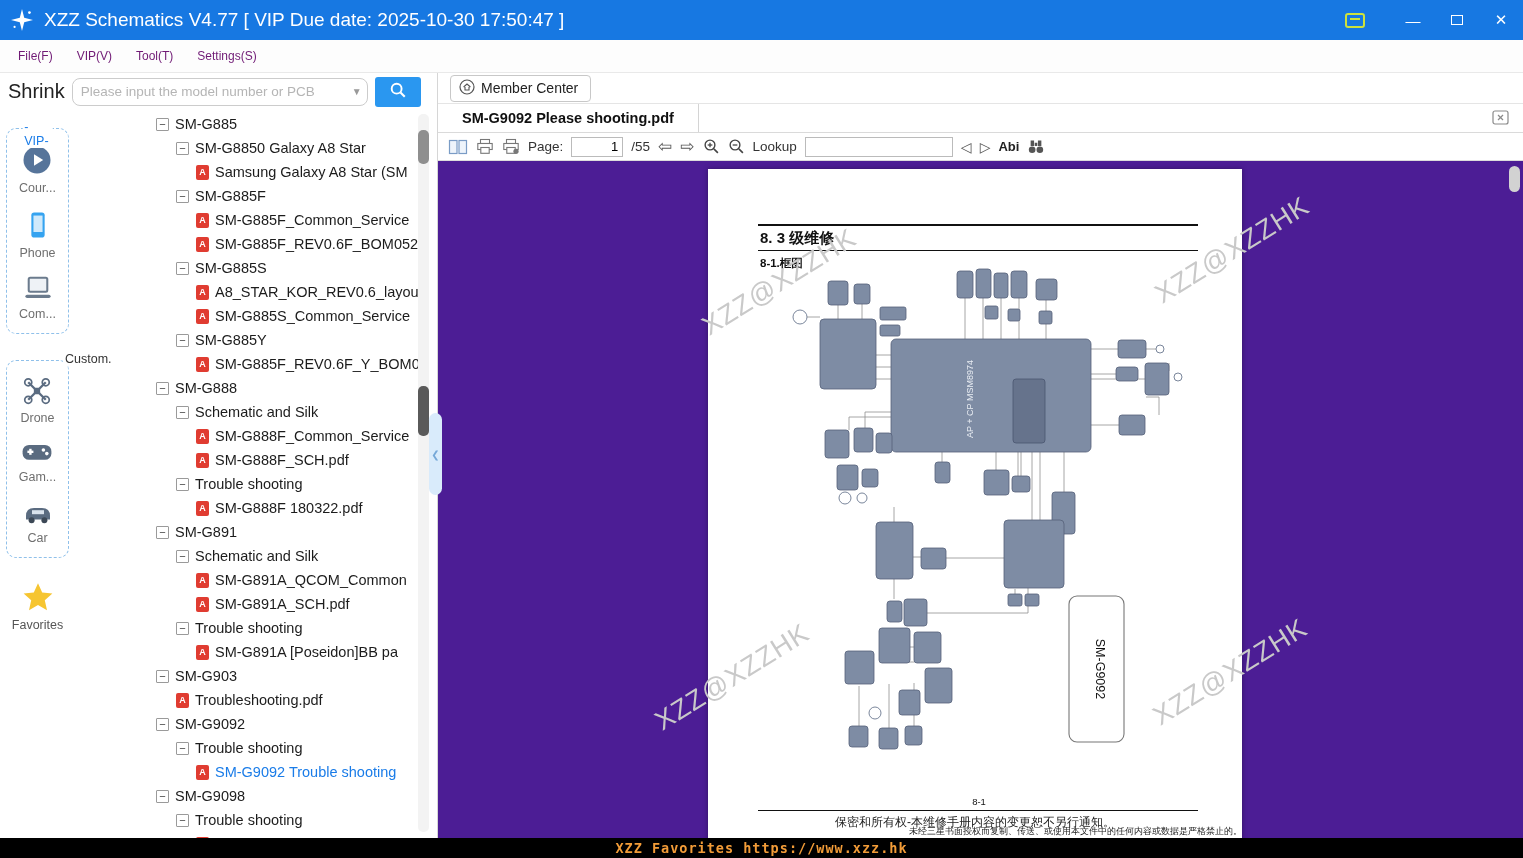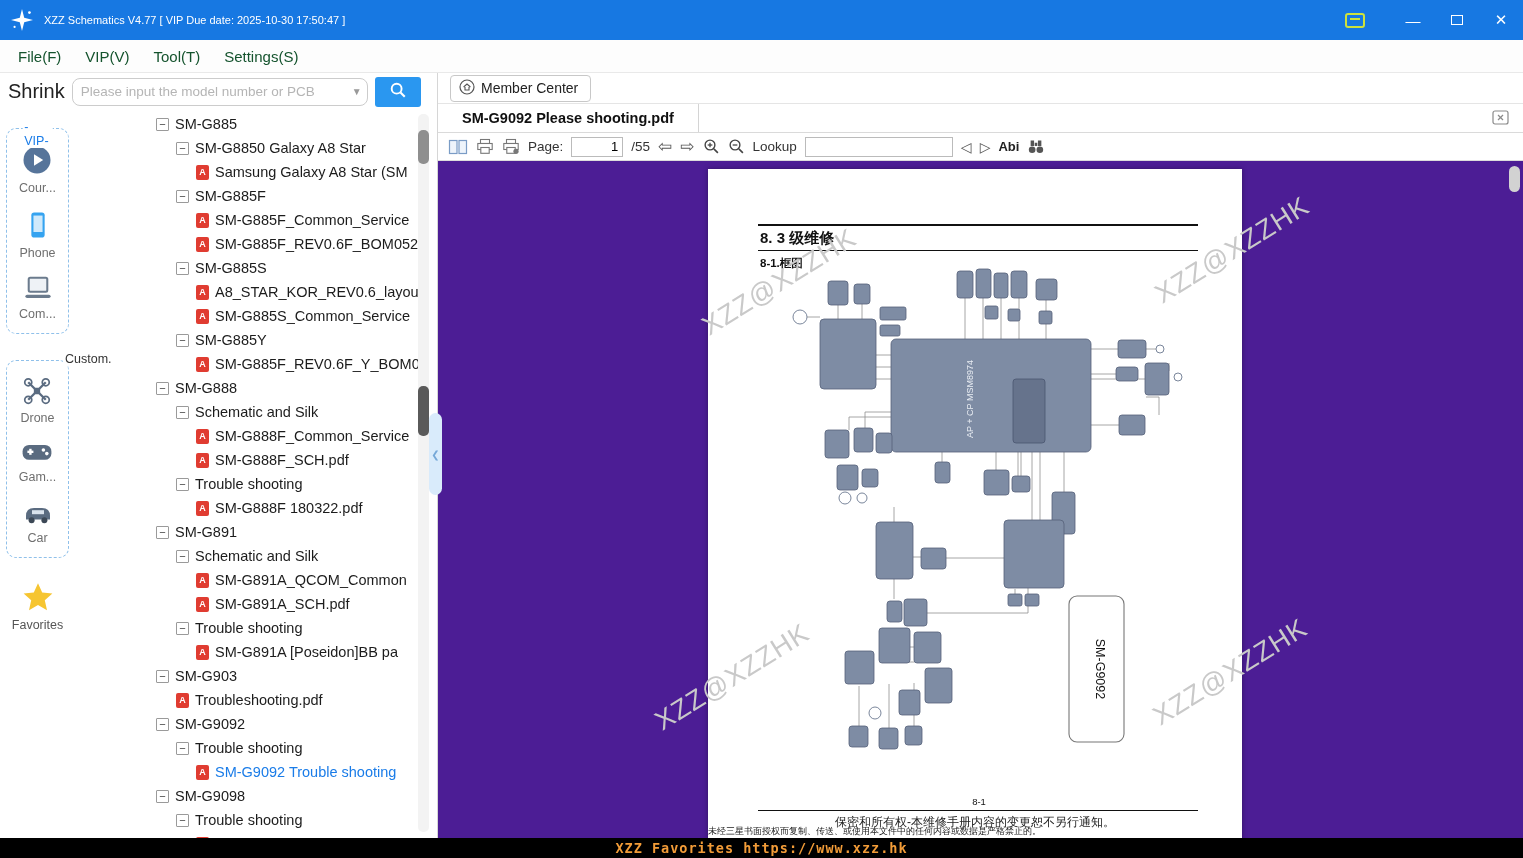--- a/index.html
+++ b/index.html
@@ -3,29 +3,29 @@
 <meta charset="utf-8">
 <style>
   * { box-sizing: border-box; margin: 0; padding: 0; }
   html,body { width:1523px; height:858px; overflow:hidden; }
   body { font-family:"Liberation Sans", sans-serif; background:#fff; }
   .app { width:1523px; height:858px; display:flex; flex-direction:column; position:relative; }
 
   
   .titlebar { height:40px; background:#1778e2; color:#fff; display:flex; align-items:center; flex:none; }
   .app-logo { width:44px; display:flex; justify-content:center; }
-  .win-title { font-size:11px; }
+  .win-title { font-size:19px; }
   .title-right { margin-left:auto; display:flex; align-items:center; }
   .vip-card { width:20px; height:15px; border:2px solid #cde23c; border-radius:3px; margin-right:26px; position:relative; }
   .vip-card:after{content:"";position:absolute;left:3px;top:3px;right:3px;height:2px;background:#cde23c;}
   .winbtn { width:44px; height:40px; display:flex; align-items:center; justify-content:center; font-size:15px; cursor:pointer; }
   .maxglyph { width:12px; height:10px; border:1.5px solid #fff; display:inline-block; }
 
   
-  .menubar { height:33px; background:#fdfdfd; border-bottom:1px solid #e9e9e9; display:flex; align-items:center; padding-left:18px; gap:24px; font-size:15px; color:#14532d; flex:none; }
+  .menubar { height:33px; background:#fdfdfd; border-bottom:1px solid #e9e9e9; display:flex; align-items:center; padding-left:18px; gap:24px; font-size:12px; color:#701a75; flex:none; }
   .menu-item { cursor:pointer; }
 
   
   .main { flex:1; display:flex; position:relative; overflow:hidden; }
   .left-col { width:437px; flex:none; display:flex; flex-direction:column; background:#fff; }
   .left-toolbar { height:37px; flex:none; display:flex; align-items:center; padding:0 6px 0 8px; gap:7px; }
   .shrink-btn { font-size:20px; color:#222; background:none; border:none; cursor:pointer; font-family:inherit; }
   .search-box { width:296px; height:28px; border:1px solid #cccccc; border-radius:8px; display:flex; align-items:center; background:#fff; }
   .search-box input { flex:1; border:none; outline:none; font-size:13.5px; color:#444; padding:0 4px 0 8px; font-family:inherit; min-width:0; }
   .search-box input::placeholder { color:#b5b5b5; }
@@ -74,21 +74,21 @@
   .abi { font-size:13px; font-weight:bold; color:#222; cursor:pointer; }
 
   
   .viewer { flex:1; position:relative; background:#4c1d95; overflow:hidden; }
   .pdf-page { position:absolute; left:270px; top:8px; width:534px; height:730px; background:#fff; box-shadow:0 0 5px rgba(0,0,0,.35); }
   .rule { position:absolute; background:#111; }
   .pg-heading { position:absolute; left:52px; top:60px; font-size:15px; font-weight:bold; color:#111; }
   .pg-subheading { position:absolute; left:52px; top:87px; font-size:11.5px; font-weight:bold; color:#111; }
   .pg-caption { position:absolute; left:8px; right:0; top:627px; text-align:center; font-size:9.5px; color:#111; }
   .pg-footer1 { position:absolute; left:0; right:0; top:645px; text-align:center; font-size:12px; color:#222; }
-  .pg-footer2 { position:absolute; left:0; right:0; top:656px; text-align:left; font-size:9px; color:#222; }
+  .pg-footer2 { position:absolute; left:0; right:0; top:656px; text-align:right; font-size:9px; color:#222;padding-left:24px; }
   .diagram { position:absolute; left:0; top:98px; }
   .wm { position:absolute; font-size:27px; color:#c9c9c9; letter-spacing:1px; transform:rotate(-32deg); transform-origin:left bottom; pointer-events:none; white-space:nowrap; }
   .v-thumb { position:absolute; right:3px; top:5px; width:11px; height:26px; background:#d2d2d2; border-radius:6px; cursor:pointer; }
 
   
   .statusbar { height:20px; flex:none; background:#000; color:#f29c38; font-family:"DejaVu Sans Mono", monospace; font-size:13.5px; font-weight:bold; display:flex; align-items:center; justify-content:center; letter-spacing:1px; }
 
   svg .blk { fill:#7e8ca4; stroke:#55617a; stroke-width:0.8; }
   svg .blk2 { fill:#66738c; stroke:#4a5570; stroke-width:0.8; }
   svg .wire { stroke:#909090; stroke-width:0.8; fill:none; }

